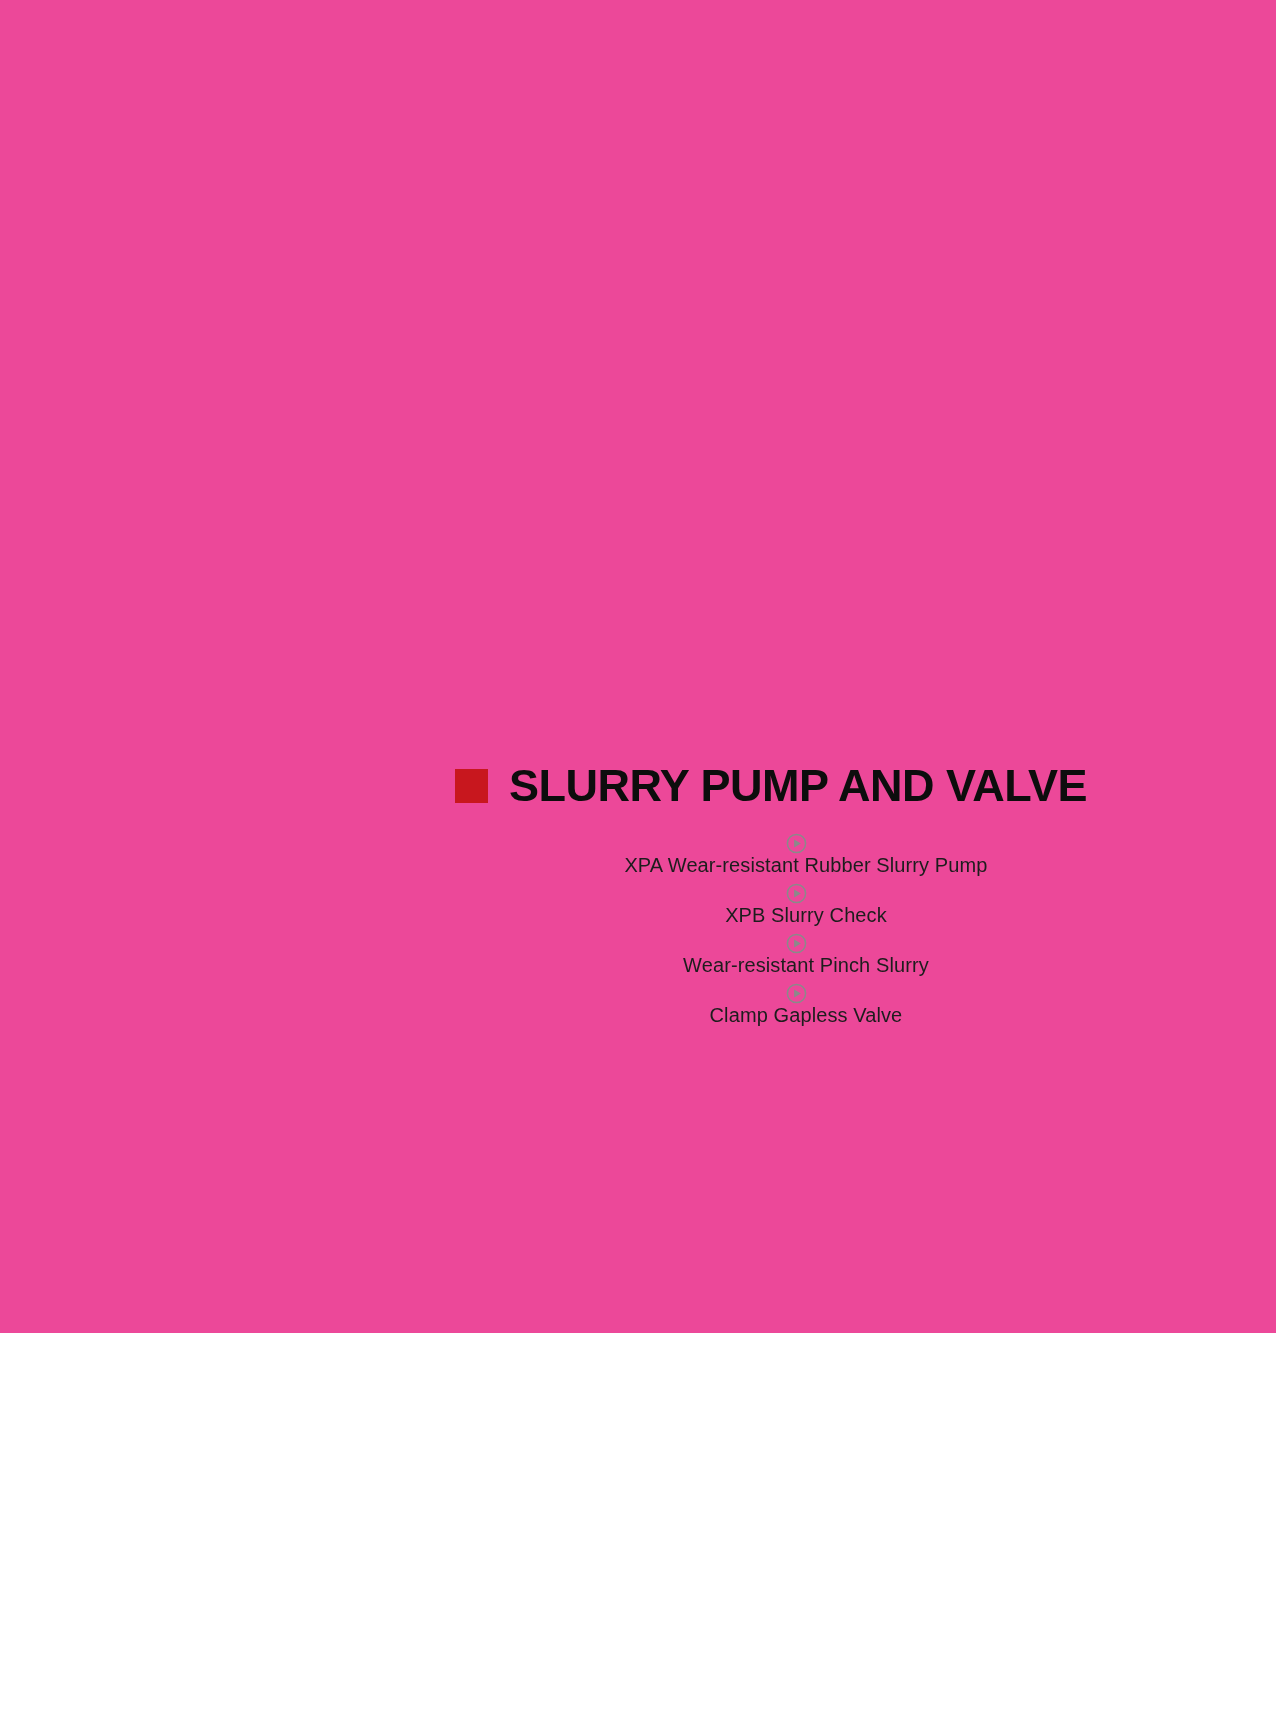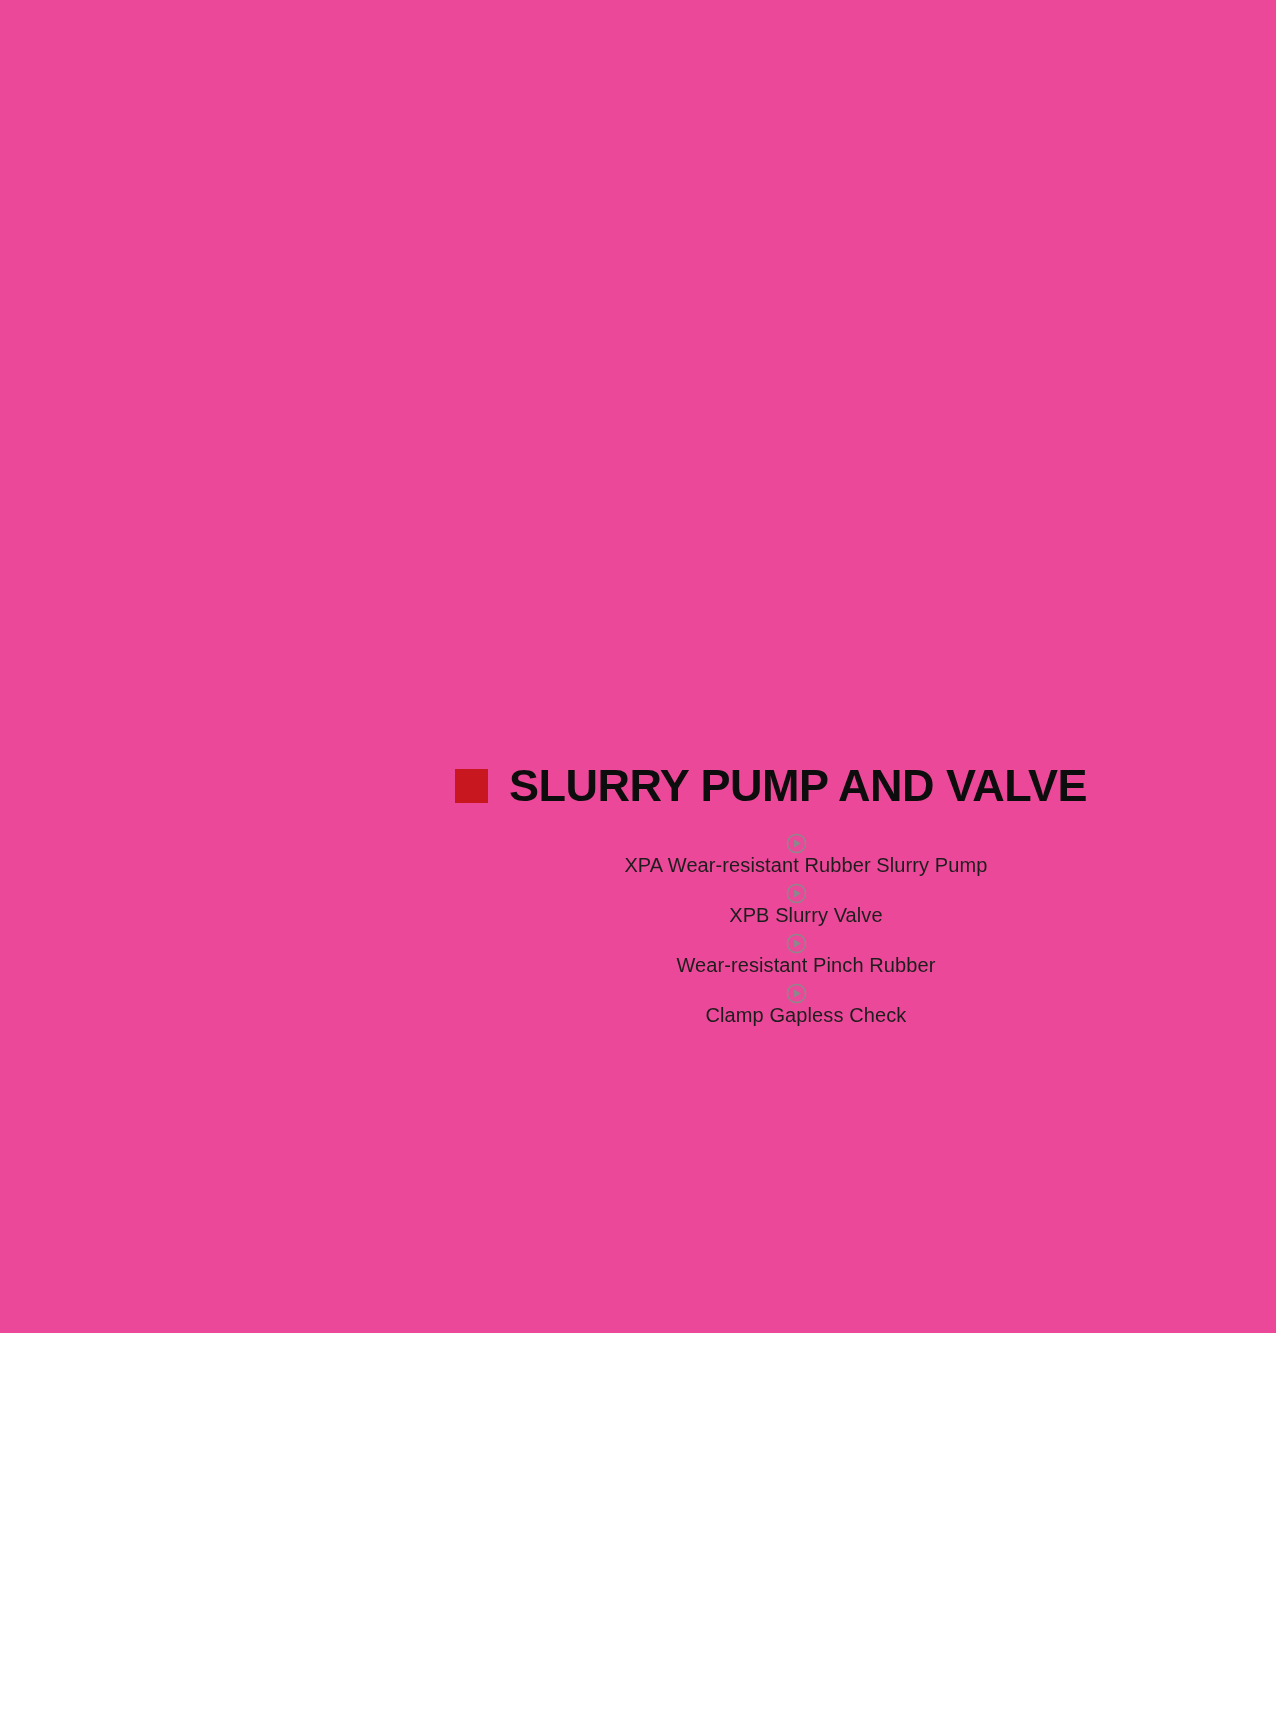--- a/index.html
+++ b/index.html
@@ -89,36 +89,36 @@
         </span>
         <span class="toc-label">XPA Wear-resistant Rubber Slurry Pump</span>
       </li>
       <li class="toc-item">
         <span class="toc-icon">
           <svg viewBox="0 0 24 24">
             <circle cx="12" cy="12" r="10.4" fill="none" stroke="var(--icon-color)" stroke-width="1.7"></circle>
             <path d="M9.3 7.4 L17 12 L9.3 16.6 Z" fill="var(--icon-color)"></path>
           </svg>
         </span>
-        <span class="toc-label">XPB Slurry Valve</span>
+        <span class="toc-label">XPB Slurry Check</span>
       </li>
       <li class="toc-item">
         <span class="toc-icon">
           <svg viewBox="0 0 24 24">
             <circle cx="12" cy="12" r="10.4" fill="none" stroke="var(--icon-color)" stroke-width="1.7"></circle>
             <path d="M9.3 7.4 L17 12 L9.3 16.6 Z" fill="var(--icon-color)"></path>
           </svg>
         </span>
-        <span class="toc-label">Wear-resistant Pinch Rubber</span>
+        <span class="toc-label">Wear-resistant Pinch Slurry</span>
       </li>
       <li class="toc-item">
         <span class="toc-icon">
           <svg viewBox="0 0 24 24">
             <circle cx="12" cy="12" r="10.4" fill="none" stroke="var(--icon-color)" stroke-width="1.7"></circle>
             <path d="M9.3 7.4 L17 12 L9.3 16.6 Z" fill="var(--icon-color)"></path>
           </svg>
         </span>
-        <span class="toc-label">Clamp Gapless Check</span>
+        <span class="toc-label">Clamp Gapless Valve</span>
       </li>
     </ul>
 
   </section>
 </div>
 
 </body></html>

